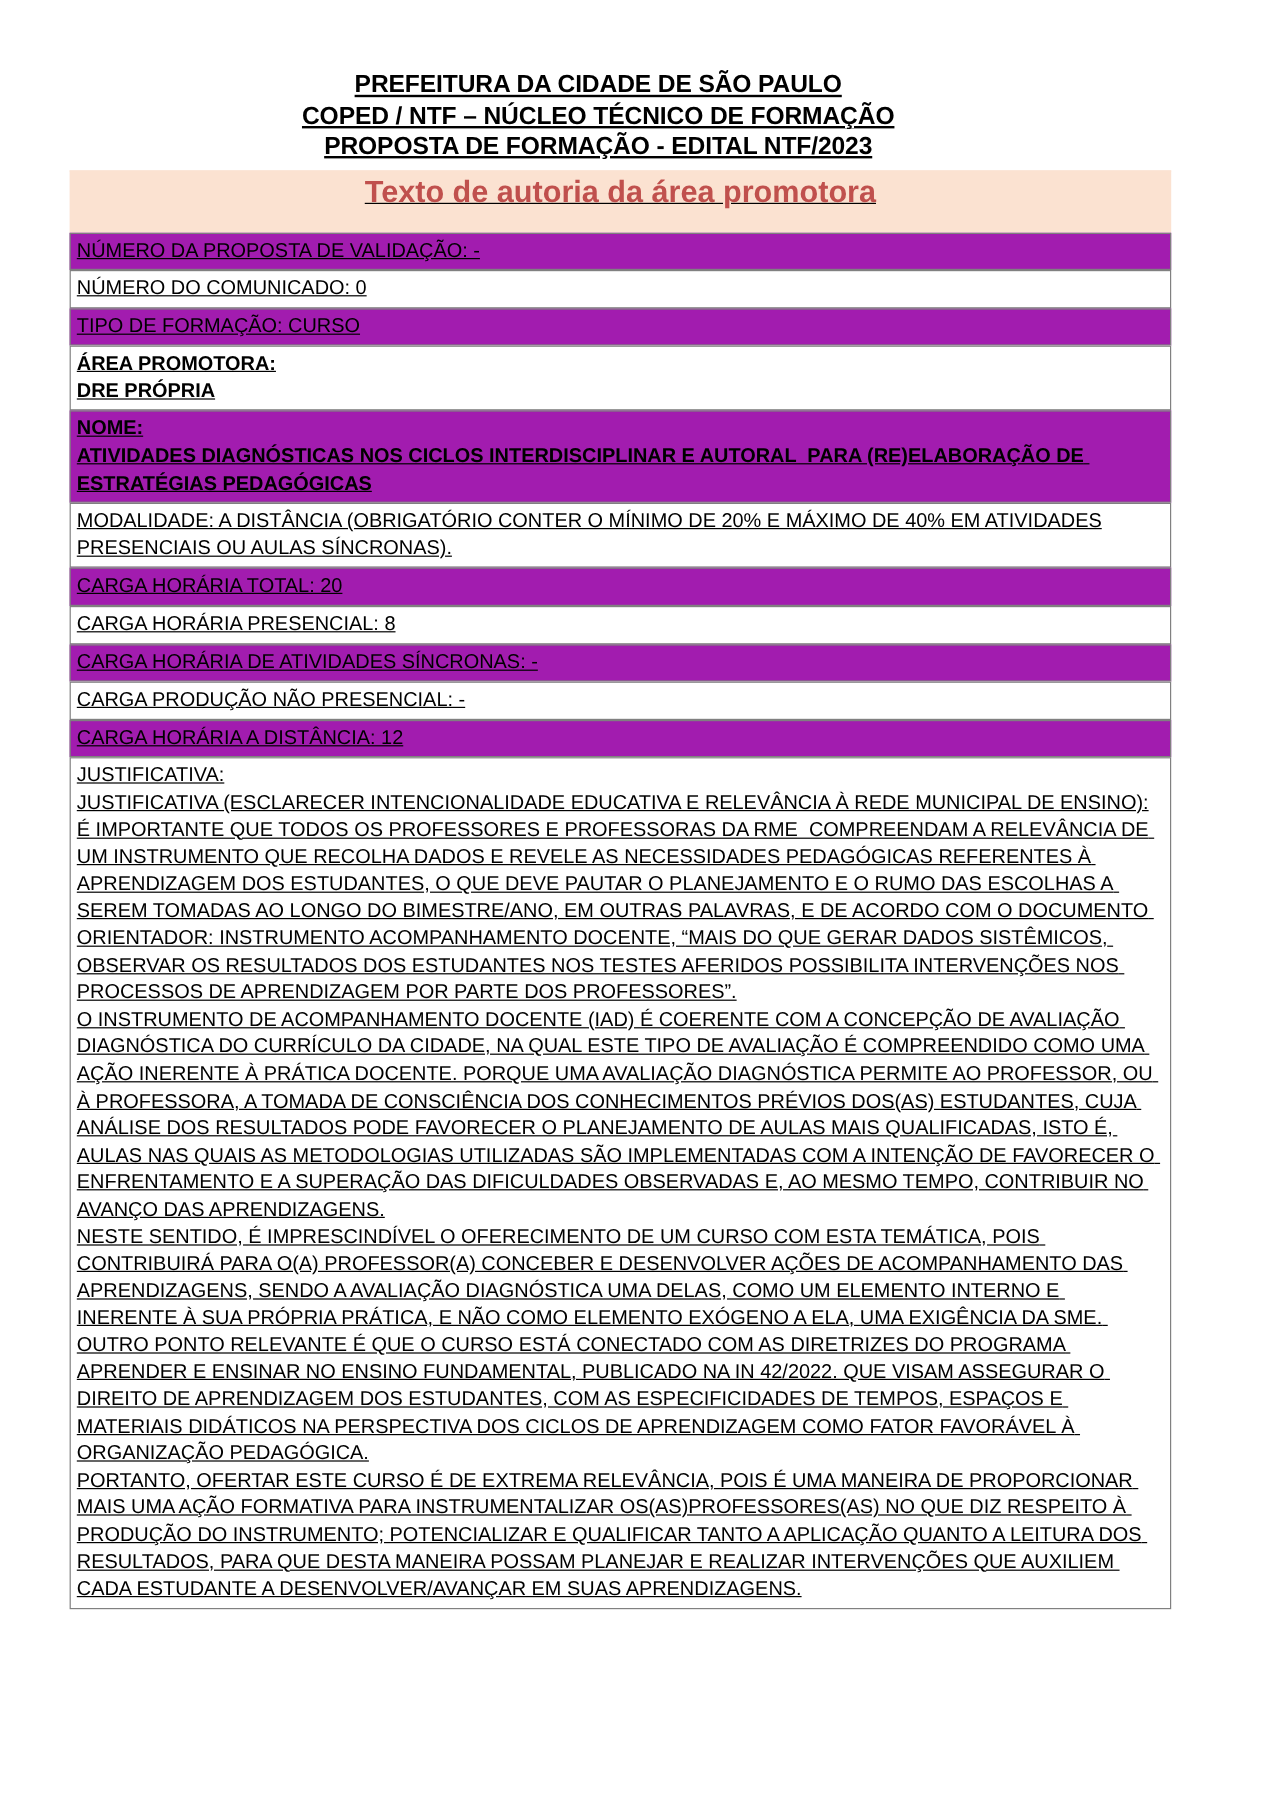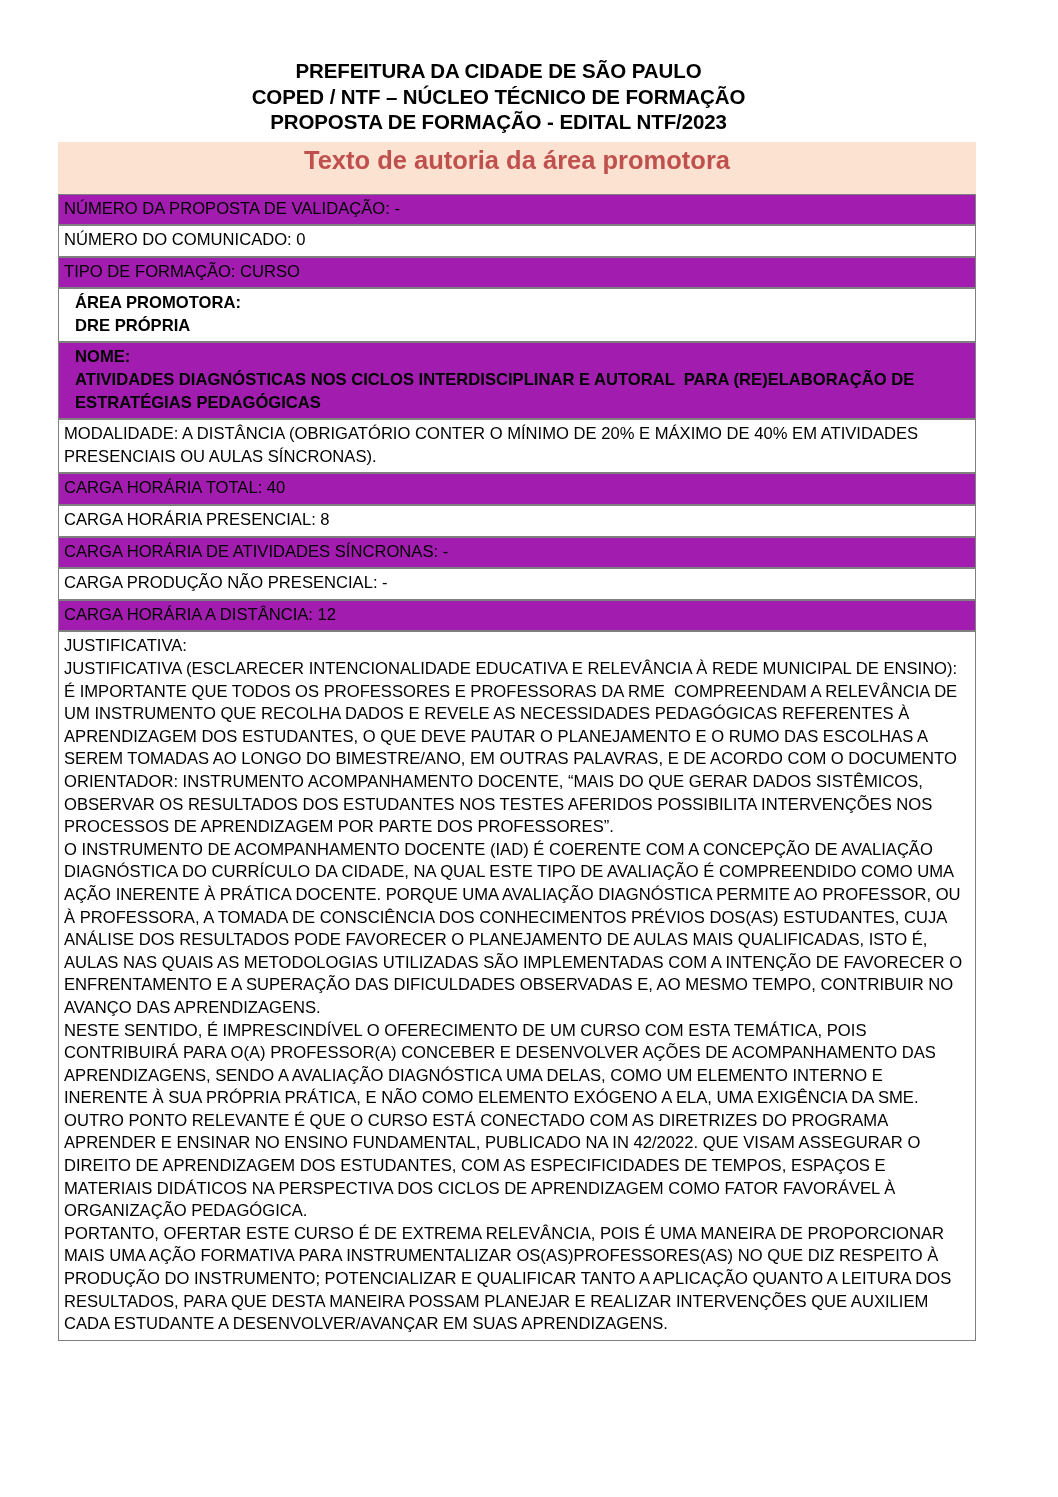--- a/index.html
+++ b/index.html
@@ -15,20 +15,21 @@
     color: #000000;
     overflow: hidden;
   }
   .page {
     position: relative;
     width: 997px;
     height: 1497px;
     box-sizing: border-box;
     padding: 0;
     background: #ffffff;
+    text-decoration: underline;
   }
   
   .doc-header {
     padding-top: 58px;
     text-align: center;
   }
   .doc-header .hline {
     font-weight: bold;
     font-size: 20.5px;
     line-height: 25.5px;
@@ -67,21 +68,20 @@
     font-weight: bold;
     font-size: 25.5px;
     line-height: 31px;
   }
   td.bold-cell {
     font-weight: bold;
   }
   .cell-line {
     display: block;
     white-space: pre-wrap;
-    margin-left: 11px;
   }
   td.justify-cell {
   }
   .just-line {
     display: block;
     white-space: pre-wrap;
   }
 </style>
 </head>
 <body>
@@ -127,21 +127,21 @@
           <span class="cell-line">NOME:</span>
           <span class="cell-line">ATIVIDADES DIAGNÓSTICAS NOS CICLOS INTERDISCIPLINAR E AUTORAL  PARA (RE)ELABORAÇÃO DE ESTRATÉGIAS PEDAGÓGICAS</span>
         </td>
       </tr>
 
       <tr>
         <td>MODALIDADE: A DISTÂNCIA (OBRIGATÓRIO CONTER O MÍNIMO DE 20% E MÁXIMO DE 40% EM ATIVIDADES PRESENCIAIS OU AULAS SÍNCRONAS).</td>
       </tr>
 
       <tr>
-        <td class="shaded">CARGA HORÁRIA TOTAL: 40</td>
+        <td class="shaded">CARGA HORÁRIA TOTAL: 20</td>
       </tr>
 
       <tr>
         <td>CARGA HORÁRIA PRESENCIAL: 8</td>
       </tr>
 
       <tr>
         <td class="shaded">CARGA HORÁRIA DE ATIVIDADES SÍNCRONAS:  -</td>
       </tr>
 

